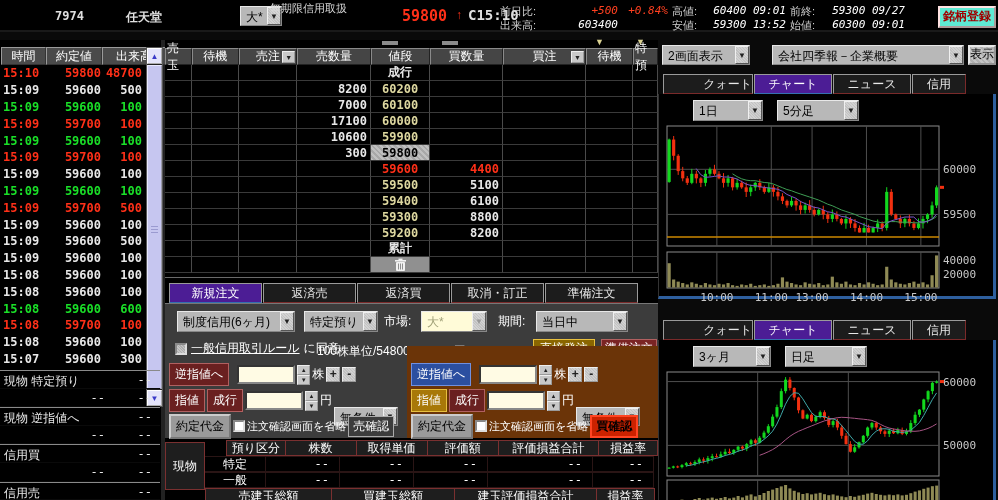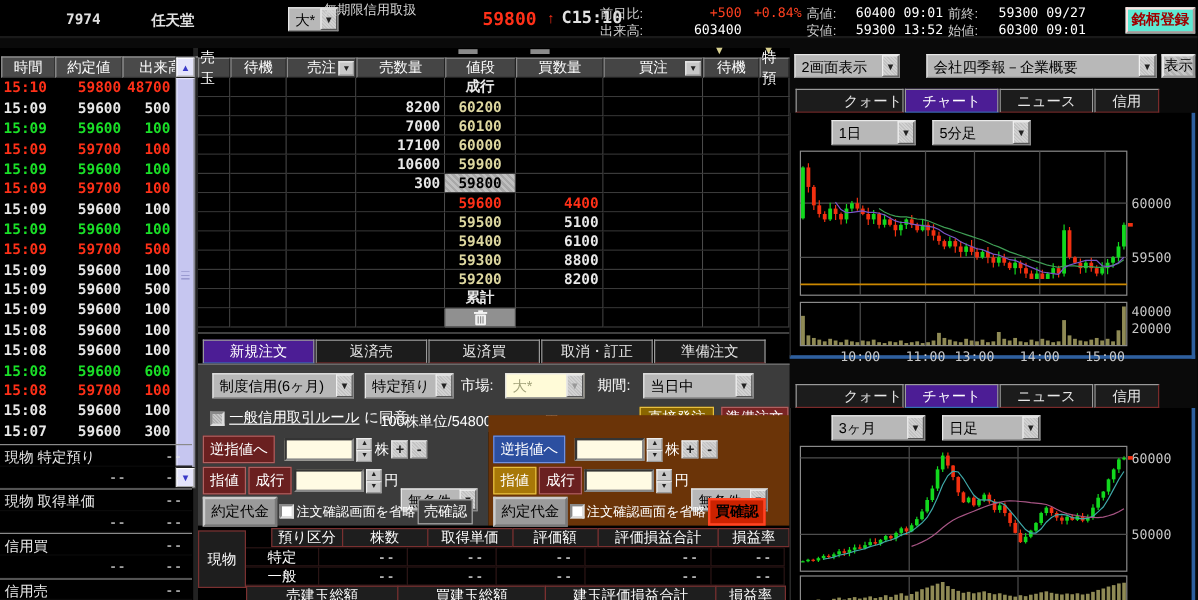--- a/index.html
+++ b/index.html
@@ -17,21 +17,21 @@
   .dd .ddb { width:14px; background:#c8c8c8; color:#222; font-size:8px; display:flex; align-items:center; justify-content:center;
              border:1px solid #555; border-top-color:#f0f0f0; border-left-color:#f0f0f0;
              background-image:repeating-linear-gradient(45deg,#d2d2d2 0 1px,#c2c2c2 1px 2px); }
   .topbar .mkt-dd { position:absolute; left:240px; top:6px; width:42px; }
   .topbar .credit { position:absolute; left:270px; top:1px; font-size:11px; color:#d8d8d8; }
   .topbar .price { position:absolute; left:402px; top:7px; color:#ff3018; font-weight:bold; font-size:15px; font-family:"DejaVu Sans Mono",monospace; }
   .topbar .parrow { position:absolute; left:456px; top:8px; color:#ff3018; font-weight:bold; }
   .topbar .ctime { position:absolute; left:468px; top:7px; font-weight:bold; font-size:14px; font-family:"DejaVu Sans Mono",monospace; }
   .st { position:absolute; font-size:11px; white-space:nowrap; }
   .st.lab { color:#cfcfcf; }
-  .st.val { color:#fff; text-align:right; font-family:"DejaVu Sans Mono",monospace; }
+  .st.val { color:#fff; text-align:right; font-family:"DejaVu Sans Mono",monospace;font-style:italic; }
   .st.red { color:#ff4020; }
   .register { position:absolute; left:938px; top:6px; width:58px; height:22px; background:#5eead4; color:#a00000;
               border:2px outset #ffe2e2; font-weight:bold; font-size:12px; line-height:17px; text-align:center; cursor:pointer; }
 
   
   .left { position:absolute; left:0; top:40px; width:165px; height:460px; background:#000; border-right:4px solid #222; }
   .tick-head { position:absolute; left:1px; top:7px; display:flex; }
   .tick-head span { background:#4a4a4a; border:1px solid #9a9a9a; border-right-color:#333; border-bottom-color:#333;
                     color:#fff; text-align:center; height:18px; line-height:16px; font-size:12px; }
   .th-t{width:45px}.th-p{width:56px}.th-v{width:64px}
@@ -303,21 +303,21 @@
      <span class="hl">現物 特定預り</span>
           <span class="h1"></span>
           <span class="h2">--</span>
         </div>
         <div class="hrow ">
      <span class="hl"></span>
           <span class="h1">--</span>
           <span class="h2">--</span>
         </div>
         <div class="hrow sep">
-     <span class="hl">現物 取得単価</span>
+     <span class="hl">現物 逆指値へ</span>
           <span class="h1"></span>
           <span class="h2">--</span>
         </div>
         <div class="hrow ">
      <span class="hl"></span>
           <span class="h1">--</span>
           <span class="h2">--</span>
         </div>
         <div class="hrow sep">
      <span class="hl">信用買</span>

